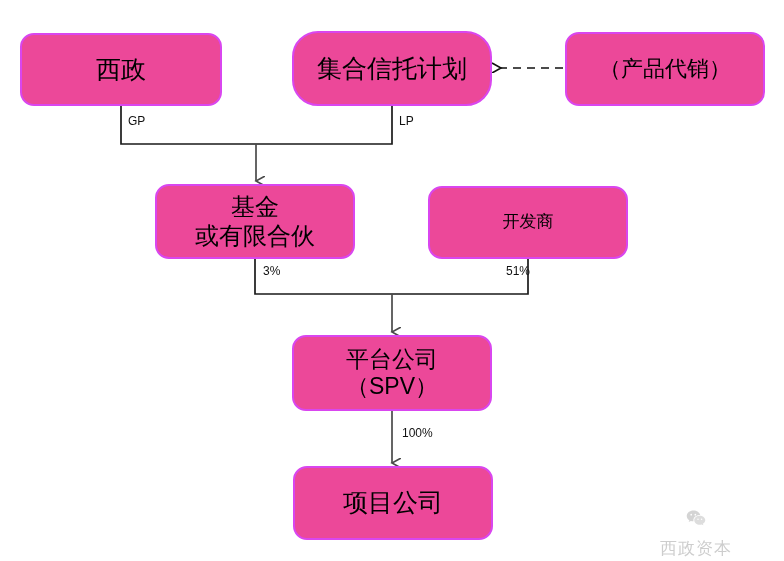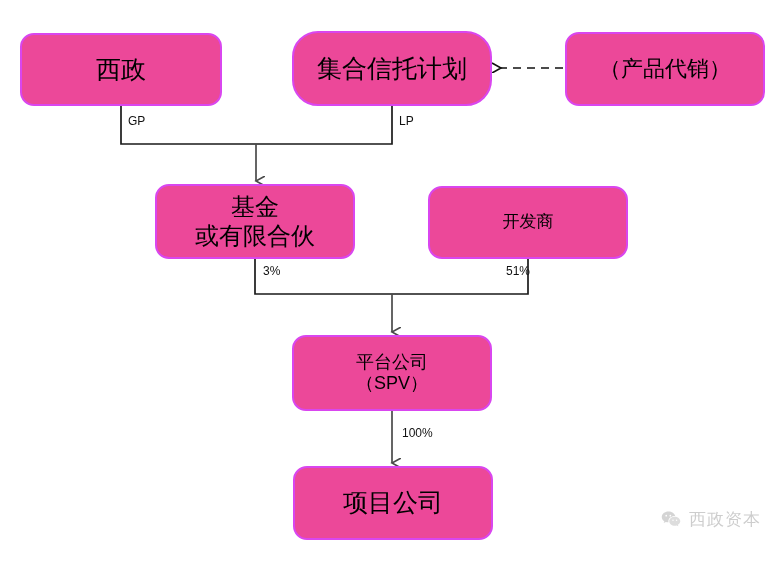--- a/index.html
+++ b/index.html
@@ -44,21 +44,21 @@
   .node .line1,
   .node .line2 {
     display: block;
     white-space: nowrap;
   }
   .n-xizheng      { left: 20px;  top: 33px;  width: 202px; height: 73px;  font-size: 25px; }
   .n-trust        { left: 292px; top: 31px;  width: 200px; height: 75px;  font-size: 25px; border-radius: 26px; }
   .n-wealth       { left: 565px; top: 32px;  width: 200px; height: 74px;  font-size: 22px; }
   .n-fund         { left: 155px; top: 184px; width: 200px; height: 75px;  font-size: 24px; }
   .n-developer    { left: 428px; top: 186px; width: 200px; height: 73px;  font-size: 17px; }
-  .n-spv          { left: 292px; top: 335px; width: 200px; height: 76px;  font-size: 18px; }
+  .n-spv          { left: 292px; top: 335px; width: 200px; height: 76px;  font-size: 23px; }
   .n-project      { left: 293px; top: 466px; width: 200px; height: 74px;  font-size: 25px; }
 
   .edge-label {
     position: absolute;
     font-size: 12px;
     color: #111111;
     white-space: nowrap;
     z-index: 3;
   }
   .lbl-gp   { left: 128px; top: 114px; }
@@ -69,20 +69,21 @@
 
   #watermark {
     position: absolute;
     left: 660px;
     top: 508px;
     display: flex;
     align-items: center;
     gap: 7px;
     opacity: 0.42;
     z-index: 4;
+    flex-direction: column;
   }
   #watermark .wm-text {
     font-size: 17px;
     color: #8a8a8a;
     letter-spacing: 1px;
     white-space: nowrap;
   }
   #watermark .wm-icon {
     width: 22px;
     height: 22px;

